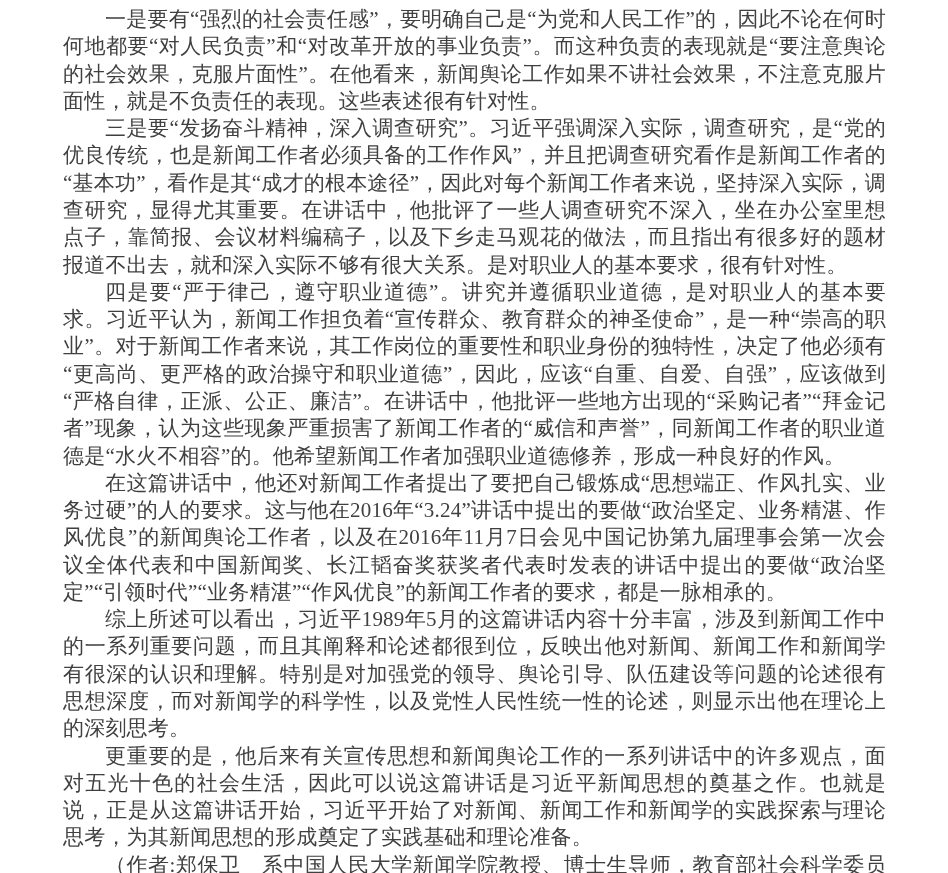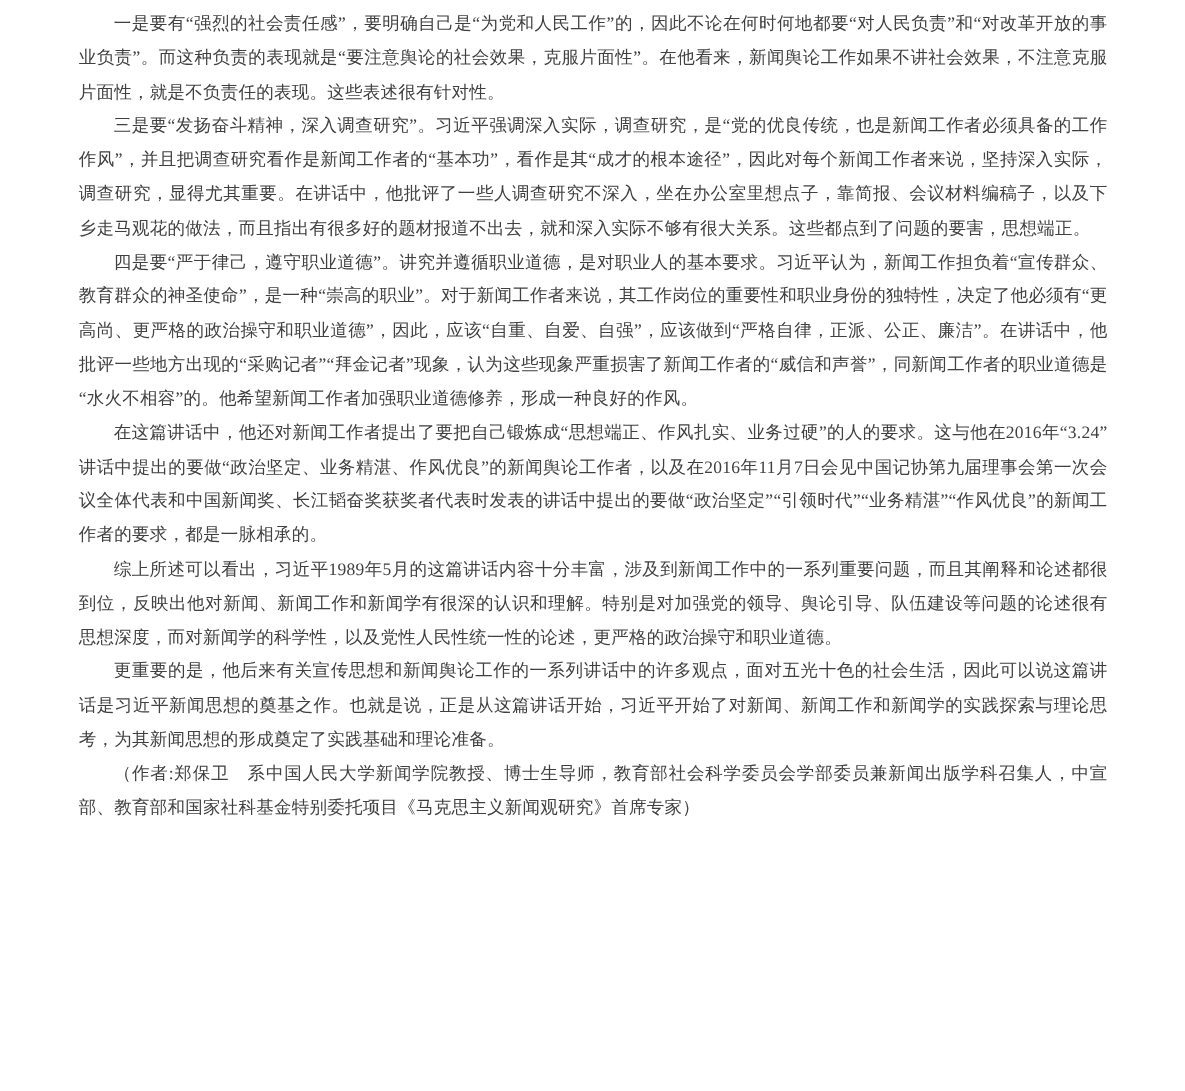--- a/index.html
+++ b/index.html
@@ -12,36 +12,36 @@
     height: 873px;
     overflow: hidden;
     font-family: "Liberation Serif", "DejaVu Serif", serif;
   }
   .article {
     box-sizing: border-box;
     width: 948px;
     height: 873px;
     padding: 6px 62px 0 63px;
     color: #404040;
-    font-size: 14px;
+    font-size: 21px;
     line-height: 27.28px;
     text-align: justify;
     letter-spacing: 0.2px;
   }
   .para {
     margin: 0;
     padding: 0;
     text-indent: 2em;
     word-break: break-all;
   }
 </style>
 </head>
 <body>
 
 <main class="article">
   <p class="para">一是要有“强烈的社会责任感”，要明确自己是“为党和人民工作”的，因此不论在何时何地都要“对人民负责”和“对改革开放的事业负责”。而这种负责的表现就是“要注意舆论的社会效果，克服片面性”。在他看来，新闻舆论工作如果不讲社会效果，不注意克服片面性，就是不负责任的表现。这些表述很有针对性。</p>
-  <p class="para">三是要“发扬奋斗精神，深入调查研究”。习近平强调深入实际，调查研究，是“党的优良传统，也是新闻工作者必须具备的工作作风”，并且把调查研究看作是新闻工作者的“基本功”，看作是其“成才的根本途径”，因此对每个新闻工作者来说，坚持深入实际，调查研究，显得尤其重要。在讲话中，他批评了一些人调查研究不深入，坐在办公室里想点子，靠简报、会议材料编稿子，以及下乡走马观花的做法，而且指出有很多好的题材报道不出去，就和深入实际不够有很大关系。这些都点到了问题的要害，思想端正。</p>
+  <p class="para">三是要“发扬奋斗精神，深入调查研究”。习近平强调深入实际，调查研究，是“党的优良传统，也是新闻工作者必须具备的工作作风”，并且把调查研究看作是新闻工作者的“基本功”，看作是其“成才的根本途径”，因此对每个新闻工作者来说，坚持深入实际，调查研究，显得尤其重要。在讲话中，他批评了一些人调查研究不深入，坐在办公室里想点子，靠简报、会议材料编稿子，以及下乡走马观花的做法，而且指出有很多好的题材报道不出去，就和深入实际不够有很大关系。是对职业人的基本要求，很有针对性。</p>
   <p class="para">四是要“严于律己，遵守职业道德”。讲究并遵循职业道德，是对职业人的基本要求。习近平认为，新闻工作担负着“宣传群众、教育群众的神圣使命”，是一种“崇高的职业”。对于新闻工作者来说，其工作岗位的重要性和职业身份的独特性，决定了他必须有“更高尚、更严格的政治操守和职业道德”，因此，应该“自重、自爱、自强”，应该做到“严格自律，正派、公正、廉洁”。在讲话中，他批评一些地方出现的“采购记者”“拜金记者”现象，认为这些现象严重损害了新闻工作者的“威信和声誉”，同新闻工作者的职业道德是“水火不相容”的。他希望新闻工作者加强职业道德修养，形成一种良好的作风。</p>
   <p class="para">在这篇讲话中，他还对新闻工作者提出了要把自己锻炼成“思想端正、作风扎实、业务过硬”的人的要求。这与他在2016年“3.24”讲话中提出的要做“政治坚定、业务精湛、作风优良”的新闻舆论工作者，以及在2016年11月7日会见中国记协第九届理事会第一次会议全体代表和中国新闻奖、长江韬奋奖获奖者代表时发表的讲话中提出的要做“政治坚定”“引领时代”“业务精湛”“作风优良”的新闻工作者的要求，都是一脉相承的。</p>
-  <p class="para">综上所述可以看出，习近平1989年5月的这篇讲话内容十分丰富，涉及到新闻工作中的一系列重要问题，而且其阐释和论述都很到位，反映出他对新闻、新闻工作和新闻学有很深的认识和理解。特别是对加强党的领导、舆论引导、队伍建设等问题的论述很有思想深度，而对新闻学的科学性，以及党性人民性统一性的论述，更严格的政治操守和职业道德。</p>
+  <p class="para">综上所述可以看出，习近平1989年5月的这篇讲话内容十分丰富，涉及到新闻工作中的一系列重要问题，而且其阐释和论述都很到位，反映出他对新闻、新闻工作和新闻学有很深的认识和理解。特别是对加强党的领导、舆论引导、队伍建设等问题的论述很有思想深度，而对新闻学的科学性，以及党性人民性统一性的论述，则显示出他在理论上的深刻思考。</p>
   <p class="para">更重要的是，他后来有关宣传思想和新闻舆论工作的一系列讲话中的许多观点，面对五光十色的社会生活，因此可以说这篇讲话是习近平新闻思想的奠基之作。也就是说，正是从这篇讲话开始，习近平开始了对新闻、新闻工作和新闻学的实践探索与理论思考，为其新闻思想的形成奠定了实践基础和理论准备。</p>
   <p class="para">（作者:郑保卫　系中国人民大学新闻学院教授、博士生导师，教育部社会科学委员会学部委员兼新闻出版学科召集人，中宣部、教育部和国家社科基金特别委托项目《马克思主义新闻观研究》首席专家）</p>
 </main>
 
 </body></html>

